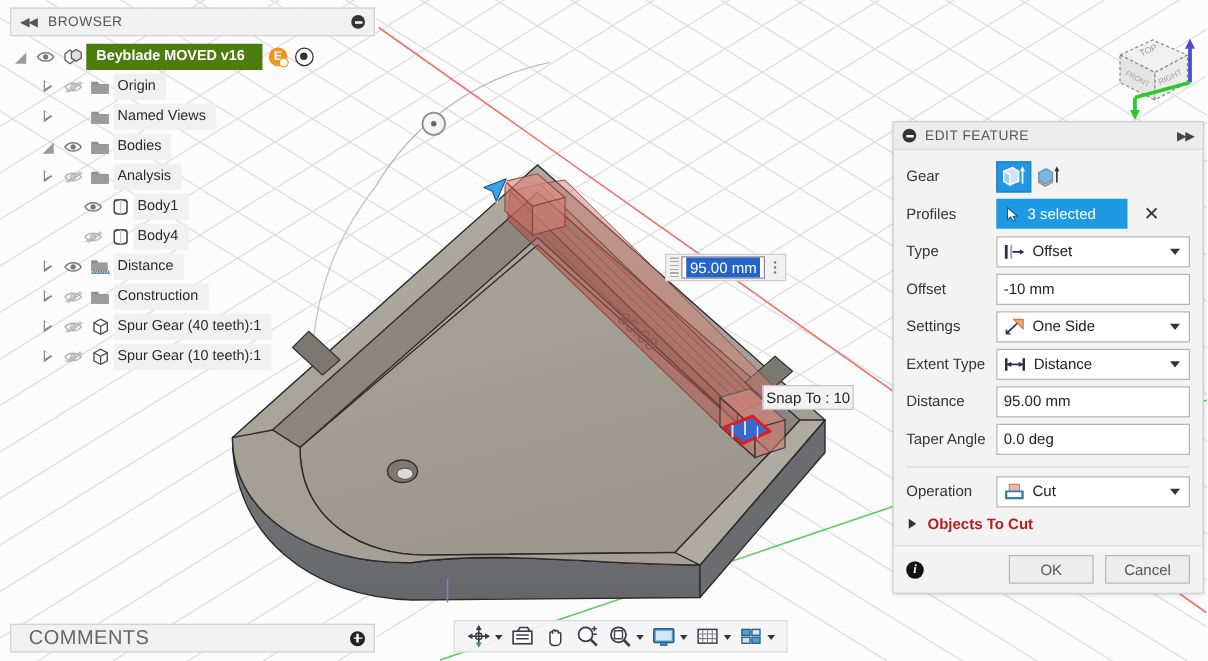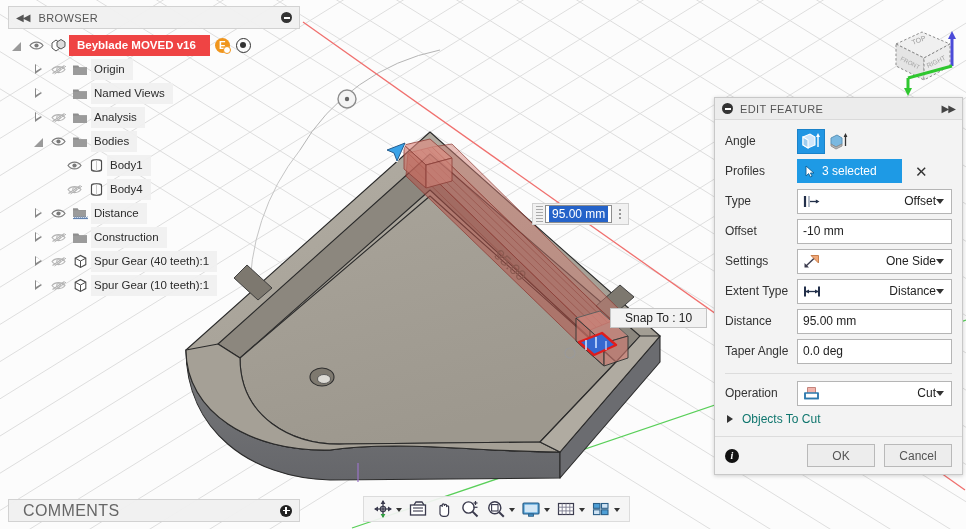--- a/index.html
+++ b/index.html
@@ -107,21 +107,21 @@
   }
   .tw-label {
     background: rgba(240,240,240,0.93);
     padding: 3px 8px 3px 3px;
     white-space: nowrap;
     color: #2b2b2b;
     font-size: 11.5px;
     line-height: 15px;
   }
   .root-row .tw-label {
-    background: #ef4444;
+    background: #4d7c0f;
     color: #fff;
     font-weight: bold;
     padding: 3px 14px 3px 8px;
   }
   .root-badge {
     width: 15px; height: 15px; border-radius: 50%;
     background: #f0961e; color: #fff;
     font-size: 10px; font-weight: bold;
     display: flex; align-items: center; justify-content: center;
     margin-left: 5px; position: relative;
@@ -217,21 +217,21 @@
   .ef-body { padding: 6px 0 2px 0; }
   .ef-row {
     display: flex; align-items: center;
     min-height: 30px;
     padding: 0 10px;
   }
   .ef-label {
     width: 72px; flex: 0 0 72px;
     font-size: 12px; color: #333;
   }
-  .ef-ctrl { flex: 1; display: flex; align-items: center; text-align: right; }
+  .ef-ctrl { flex: 1; display: flex; align-items: center; }
 
   .type-btn {
     width: 28px; height: 25px;
     display: flex; align-items: center; justify-content: center;
     cursor: pointer;
     border: 1px solid transparent;
   }
   .type-btn.selected {
     background: #2196e3;
     border-color: #1a82c9;
@@ -285,21 +285,21 @@
     padding: 4px 10px 8px 10px;
     cursor: pointer;
   }
   .sec-tri {
     width: 0; height: 0;
     border-top: 4.5px solid transparent;
     border-bottom: 4.5px solid transparent;
     border-left: 6.5px solid #333;
     margin-right: 9px; margin-left: 2px;
   }
-  .sec-label { font-weight: normal; color: #0f766e; font-size: 12px; }
+  .sec-label { font-weight: bold; color: #b91c1c; font-size: 12px; }
 
   .ef-footer {
     display: flex; align-items: center;
     border-top: 1px solid #dcdcdc;
     padding: 7px 10px;
     background: #f3f3f3;
   }
   .info-ico {
     width: 14px; height: 14px; border-radius: 50%;
     background: #111; color: #fff;
@@ -352,21 +352,21 @@
     width: 16px; height: 20px;
     display: flex; flex-direction: column; align-items: center; justify-content: center;
     gap: 2px; cursor: pointer;
   }
   .dim-dots i { width: 2px; height: 2px; background: #777; border-radius: 50%; display: block; }
 
   #snap-tip {
     position: absolute; left: 610px; top: 308px;
     background: #f2f2f2;
     border: 1px solid #c4c4c4;
-    padding: 2px 14px;
+    padding: 2px 2px;
     font-size: 12px; color: #222;
     z-index: 25;
   }
 
   #cursor-arrow { position: absolute; left: 383px; top: 139px; z-index: 26; }
 
   #viewcube { position: absolute; right: 4px; top: 18px; z-index: 20; }
 </style>
 </head>
 <body>
@@ -616,56 +616,56 @@
               <svg width="16" height="13" viewBox="0 0 16 13">
                 <path d="M1 3 L1 12 L15 12 L15 4.2 L7.4 4.2 L6.2 2.4 L1 2.4 Z" fill="#8e8e8e"></path>
                 <path d="M1 4.6 L15 4.6 L15 12 L1 12 Z" fill="#9b9b9b"></path>
               </svg>
             </span>
             <span class="tw-label">Named Views</span>
           </div>
           <div class="tree-row">
             <span class="tree-pad" style="width: 22px;"></span>
             <span class="tw-expander">
+              <span class="tri-open"></span>
+            </span>
+            <span class="tw-eye">
+              <svg width="15" height="11" viewBox="0 0 15 11">
+                <path d="M1 5.5 C4 1, 11 1, 14 5.5 C11 10, 4 10, 1 5.5 Z" fill="none" stroke="#7a7a7a" stroke-width="1.2"></path>
+                <circle cx="7.5" cy="5.5" r="2.1" fill="#7a7a7a"></circle>
+              </svg>
+            </span>
+            <span class="tw-icon">
+              <svg width="16" height="13" viewBox="0 0 16 13">
+                <path d="M1 3 L1 12 L15 12 L15 4.2 L7.4 4.2 L6.2 2.4 L1 2.4 Z" fill="#8e8e8e"></path>
+                <path d="M1 4.6 L15 4.6 L15 12 L1 12 Z" fill="#9b9b9b"></path>
+              </svg>
+            </span>
+            <span class="tw-label">Bodies</span>
+          </div>
+          <div class="tree-row">
+            <span class="tree-pad" style="width: 22px;"></span>
+            <span class="tw-expander">
               <span class="tri-closed"></span>
             </span>
             <span class="tw-eye">
               <svg width="15" height="11" viewBox="0 0 15 11">
                 <path d="M1 5.5 C4 1.6, 11 1.6, 14 5.5 C11 9.6, 4 9.6, 1 5.5 Z" fill="none" stroke="#b4b4b4" stroke-width="1.1"></path>
                 <circle cx="7.5" cy="5.5" r="1.9" fill="none" stroke="#b4b4b4" stroke-width="1"></circle>
                 <line x1="1.5" y1="9.6" x2="13.5" y2="1.4" stroke="#b4b4b4" stroke-width="1.2"></line>
                 <line x1="3.5" y1="10" x2="15" y2="2.2" stroke="#b4b4b4" stroke-width="1"></line>
               </svg>
             </span>
             <span class="tw-icon">
               <svg width="16" height="13" viewBox="0 0 16 13">
                 <path d="M1 3 L1 12 L15 12 L15 4.2 L7.4 4.2 L6.2 2.4 L1 2.4 Z" fill="#8e8e8e"></path>
                 <path d="M1 4.6 L15 4.6 L15 12 L1 12 Z" fill="#9b9b9b"></path>
               </svg>
             </span>
             <span class="tw-label">Analysis</span>
-          </div>
-          <div class="tree-row">
-            <span class="tree-pad" style="width: 22px;"></span>
-            <span class="tw-expander">
-              <span class="tri-open"></span>
-            </span>
-            <span class="tw-eye">
-              <svg width="15" height="11" viewBox="0 0 15 11">
-                <path d="M1 5.5 C4 1, 11 1, 14 5.5 C11 10, 4 10, 1 5.5 Z" fill="none" stroke="#7a7a7a" stroke-width="1.2"></path>
-                <circle cx="7.5" cy="5.5" r="2.1" fill="#7a7a7a"></circle>
-              </svg>
-            </span>
-            <span class="tw-icon">
-              <svg width="16" height="13" viewBox="0 0 16 13">
-                <path d="M1 3 L1 12 L15 12 L15 4.2 L7.4 4.2 L6.2 2.4 L1 2.4 Z" fill="#8e8e8e"></path>
-                <path d="M1 4.6 L15 4.6 L15 12 L1 12 Z" fill="#9b9b9b"></path>
-              </svg>
-            </span>
-            <span class="tw-label">Bodies</span>
           </div>
           <div class="tree-row">
             <span class="tree-pad" style="width: 38px;"></span>
             <span class="tw-expander"></span>
             <span class="tw-eye">
               <svg width="15" height="11" viewBox="0 0 15 11">
                 <path d="M1 5.5 C4 1, 11 1, 14 5.5 C11 10, 4 10, 1 5.5 Z" fill="none" stroke="#7a7a7a" stroke-width="1.2"></path>
                 <circle cx="7.5" cy="5.5" r="2.1" fill="#7a7a7a"></circle>
               </svg>
             </span>
@@ -892,21 +892,21 @@
 
     <div class="ef-header">
       <span class="ef-min"></span>
       <span class="ef-title">EDIT FEATURE</span>
       <span class="ef-expand">▶▶</span>
     </div>
 
     <div class="ef-body">
 
       <div class="ef-row">
-        <span class="ef-label">Angle</span>
+        <span class="ef-label">Gear</span>
         <span class="ef-ctrl">
           <span class="type-btn selected">
             <svg width="20" height="18" viewBox="0 0 20 18">
               <path d="M2 5 L9 2 L14 5 L14 13 L7 16 L2 13 Z" fill="#cfe6fa" stroke="#fff" stroke-width="1.1"></path>
               <path d="M2 5 L7 8 L7 16 L2 13 Z" fill="#9dcdf0" stroke="#fff" stroke-width="1.1"></path>
               <line x1="17" y1="15" x2="17" y2="3" stroke="#fff" stroke-width="1.4"></line>
               <polygon points="17,1 15,5 19,5" fill="#fff"></polygon>
             </svg>
           </span>
           <span class="type-btn">

